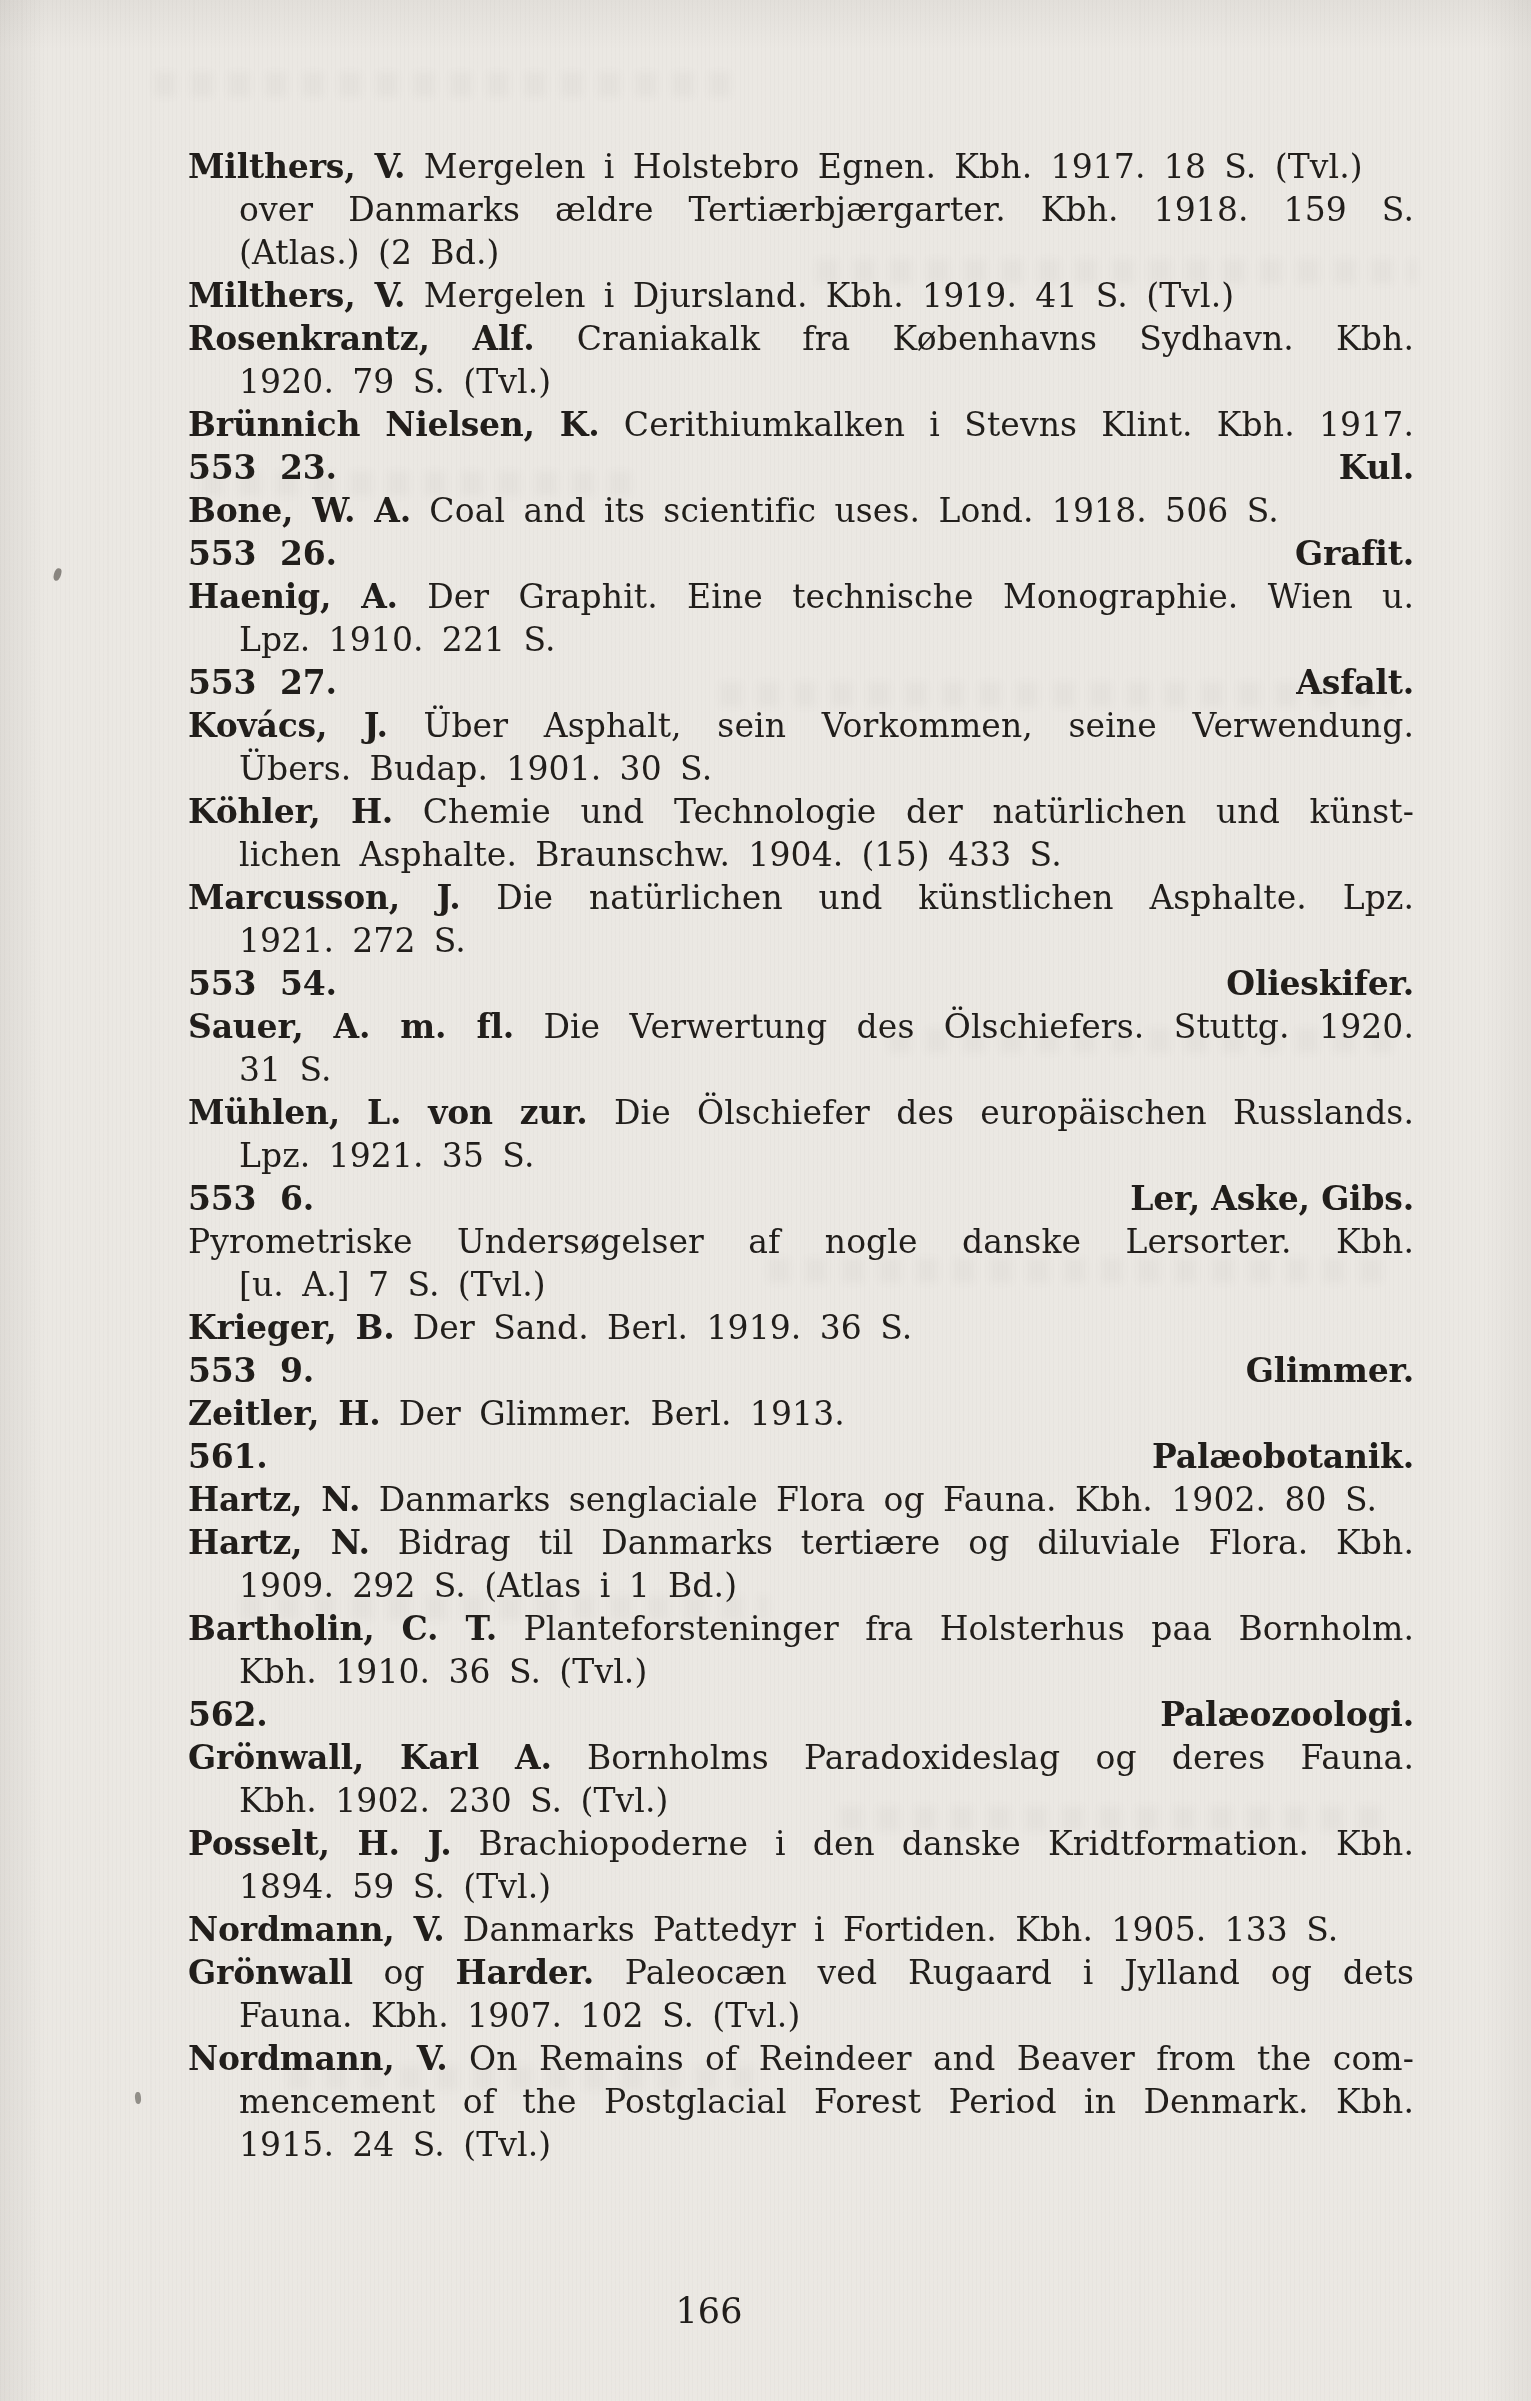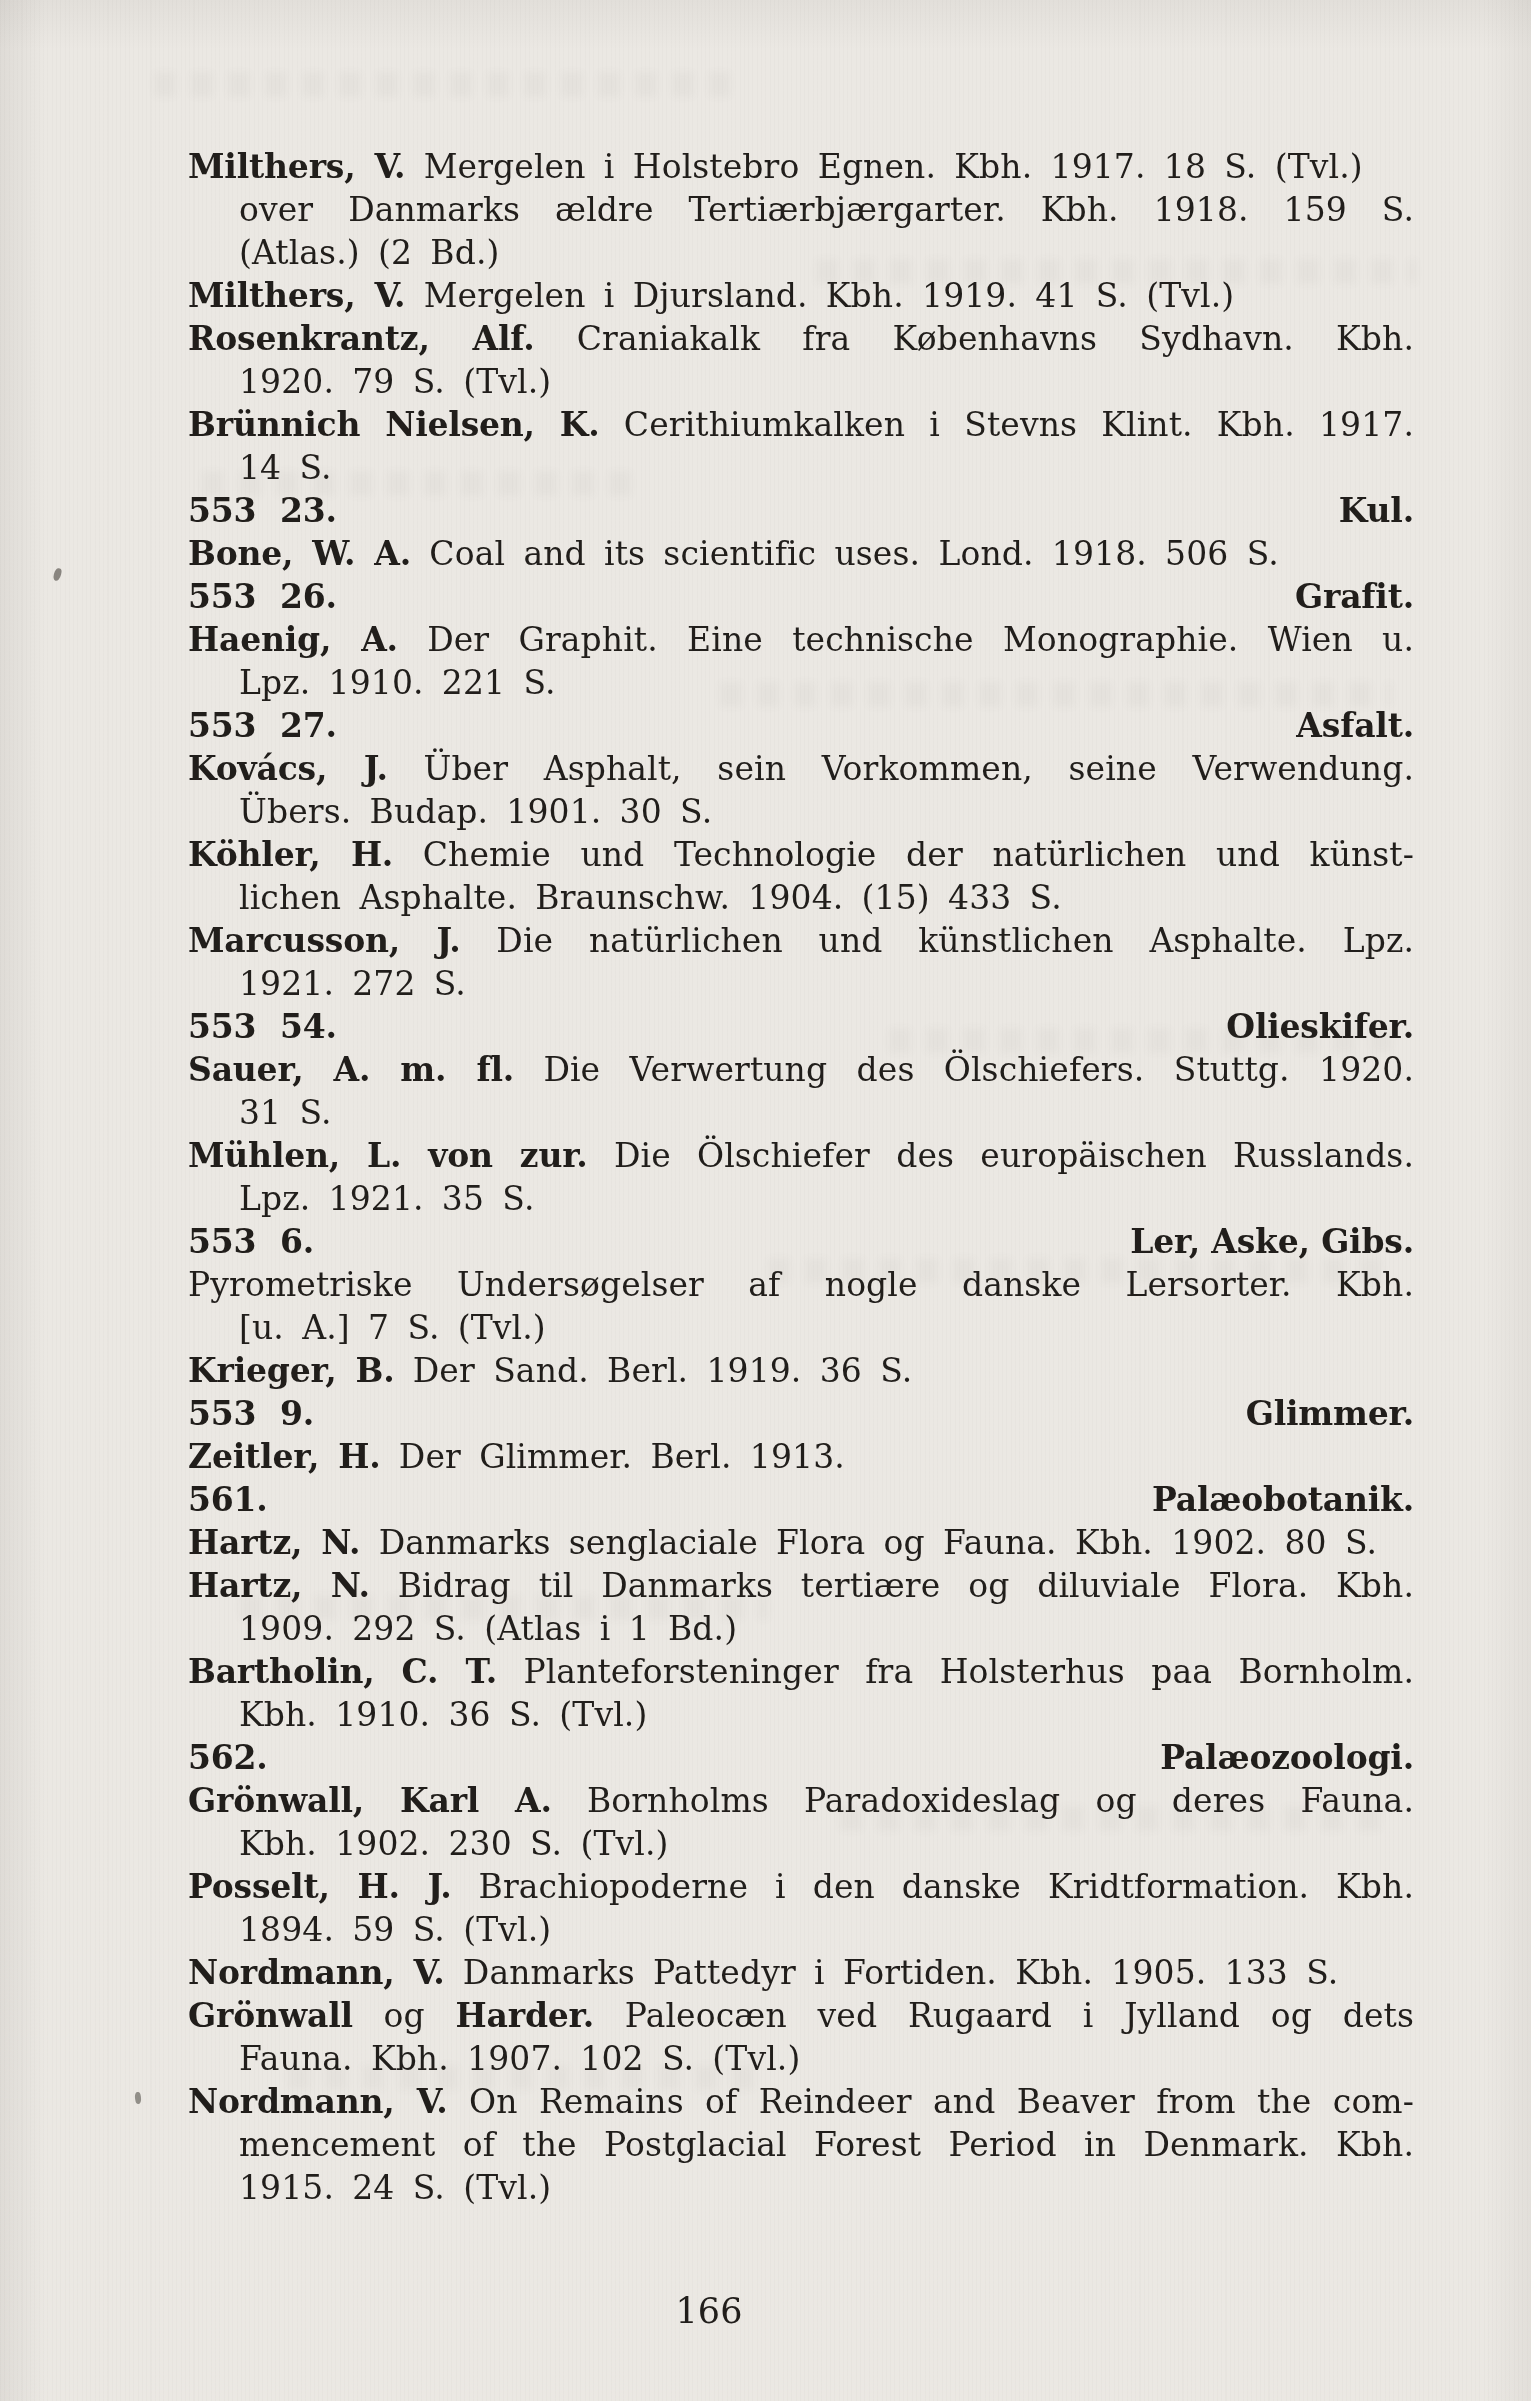--- a/index.html
+++ b/index.html
@@ -78,21 +78,20 @@
     </div>
     <div class="entry">
       <div class="line first last"><span class="bold">Milthers, V.</span><span> Mergelen i Djursland. Kbh. 1919. 41 S. (Tvl.)</span></div>
     </div>
     <div class="entry">
       <div class="line first"><span class="bold">Rosenkrantz, Alf.</span><span> Craniakalk fra Københavns Sydhavn. Kbh.</span></div>
       <div class="line last"><span>1920. 79 S. (Tvl.)</span></div>
     </div>
     <div class="entry">
       <div class="line first"><span class="bold">Brünnich Nielsen, K.</span><span> Cerithiumkalken i Stevns Klint. Kbh. 1917.</span></div>
-      <div class="line last"><span>14 S.</span></div>
     </div>
     <div class="section-row">
       <span class="section-code">553 23.</span>
       <span class="section-label">Kul.</span>
     </div>
     <div class="entry">
       <div class="line first last"><span class="bold">Bone, W. A.</span><span> Coal and its scientific uses. Lond. 1918. 506 S.</span></div>
     </div>
     <div class="section-row">
       <span class="section-code">553 26.</span>

